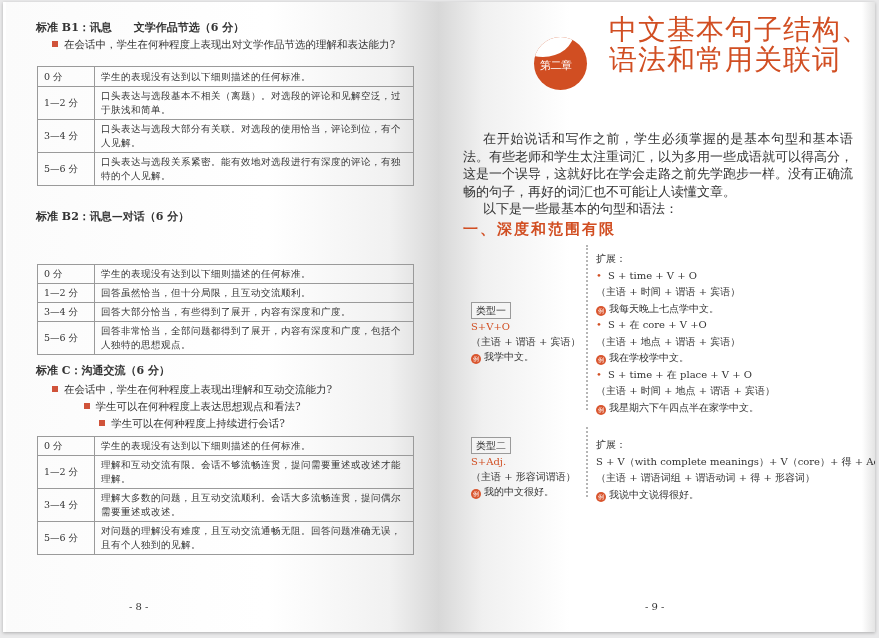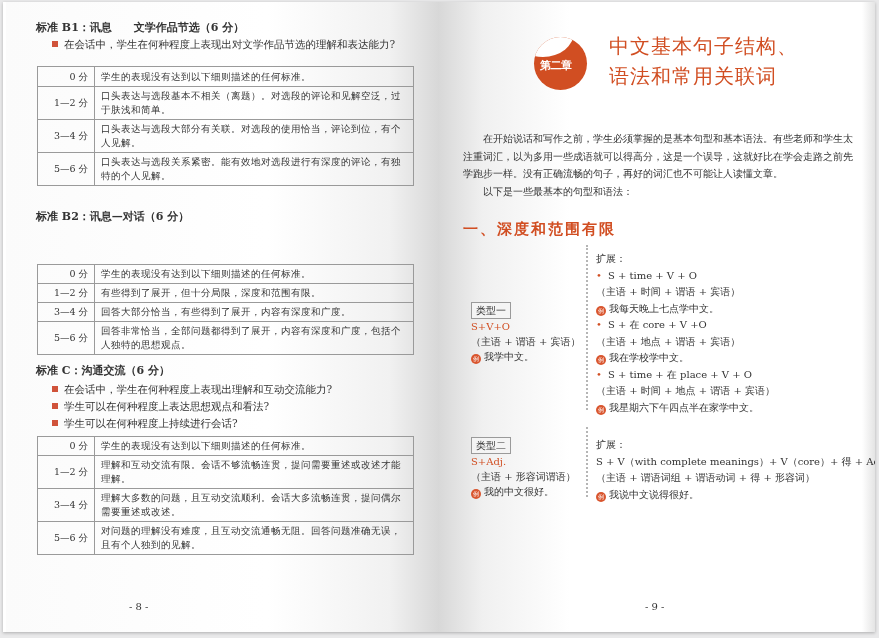--- a/index.html
+++ b/index.html
@@ -16,37 +16,37 @@
     box-shadow: 0 1px 3px rgba(0,0,0,0.25);
   }
   .page { position:absolute; top:0; height:630px; overflow:hidden; }
   .page.left { left:3px; width:436px;
     background: linear-gradient(to right, #fbfbfb 0%, #ffffff 60%, #f1f1f1 88%, #d6d6d6 100%); }
   .page.right { left:436px; width:436px;
     background: linear-gradient(to right, #d8d8d8 0%, #f0f0f0 10%, #ffffff 30%, #ffffff 97%, #e4e4e4 100%); }
 
   .section-title { position:absolute; left:30px; font-size:11px; font-weight:bold; color:#333; white-space:nowrap; }
   .bullets { position:absolute; left:46px; font-size:10.5px; color:#333; }
-  .bullet { height:17px; line-height:17px; white-space:nowrap; }
+  .bullet { height:17px; line-height:17px; white-space:nowrap;text-align:center; }
   .bullet .sq { display:inline-block; width:6px; height:6px; background:#d0533a; margin-right:6px; vertical-align:1px; }
 
   table.rubric { position:absolute; left:31px; width:377px; border-collapse:collapse; font-size:9.5px; color:#333; }
   table.rubric td { border:1px solid #9a9a9a; padding:2px 6px; vertical-align:middle; line-height:14px; }
-  table.rubric td.score { width:44px; text-align:right; white-space:nowrap;margin-left:42px; }
+  table.rubric td.score { width:44px; text-align:left; white-space:nowrap;margin-left:42px; }
   table.rubric td.desc { letter-spacing:0.5px; }
 
   .page-num { position:absolute; top:599px; font-size:10px; color:#333; }
 
   .chapter-badge { position:absolute; left:95px; top:35px; width:53px; height:53px; border-radius:50%;
     background:#d14e22; overflow:hidden; }
   .chapter-badge .cut { position:absolute; left:-22px; top:-30px; width:62px; height:50px; border-radius:50%; background:#fff; }
-  .chapter-badge .lbl { position:absolute; left:6px; top:21px; font-size:11px; color:#fff; font-weight:bold; white-space:nowrap; letter-spacing:-0.5px; }
-  .chapter-title { position:absolute; left:170px; top:29px; font-size:20px; color:#d14e22; line-height:30px; letter-spacing:1px; }
+  .chapter-badge .lbl { position:absolute; left:6px; top:21px; font-size:11px; color:#fff; font-weight:normal; white-space:nowrap; letter-spacing:-0.5px; }
+  .chapter-title { position:absolute; left:170px; top:13px; font-size:28px; color:#d14e22; line-height:30px; letter-spacing:1px; }
 
-  .intro { position:absolute; left:24px; top:128px; width:390px; font-size:10px; line-height:17.5px; color:#333; text-align:justify; }
+  .intro { position:absolute; left:24px; top:128px; width:390px; font-size:13px; line-height:17.5px; color:#333; text-align:justify; }
   .intro p { margin:0; text-indent:20px; }
 
   .sec-heading { position:absolute; left:24px; top:218px; font-size:15px; font-weight:bold; color:#d14e22; letter-spacing:2px; }
 
   .type-box { position:absolute; left:26px; font-size:10px; color:#333; line-height:15px; }
   .type-box .tag { display:inline-block; border:1px solid #9a9a9a; background:#f4f4f4; padding:0 4px; font-size:10px; }
   .type-box .formula { color:#d14e22; }
   .type-box .line { white-space:nowrap;margin-left:6px; }
 
   .divider { position:absolute; left:147px; border-left:2px dotted #b5b5b5; width:0; }
@@ -90,21 +90,21 @@
 
     <div class="section-title" style="top:207px">标准 B2：讯息—对话（6 分）</div>
     <table class="rubric" style="top:262px">
       <tbody>
           <tr>
             <td class="score">0 分</td>
             <td class="desc">学生的表现没有达到以下细则描述的任何标准。</td>
           </tr>
       <tr>
             <td class="score">1—2 分</td>
-            <td class="desc">有些得到了展开，但十分局限，深度和范围有限。</td>
+            <td class="desc">回答虽然恰当，但十分局限，且互动交流顺利。</td>
           </tr>
       <tr>
             <td class="score">3—4 分</td>
             <td class="desc">回答大部分恰当，有些得到了展开，内容有深度和广度。</td>
           </tr>
       <tr>
             <td class="score">5—6 分</td>
             <td class="desc">回答非常恰当，全部问题都得到了展开，内容有深度和广度，包括个人独特的思想观点。</td>
           </tr>
     </tbody>

